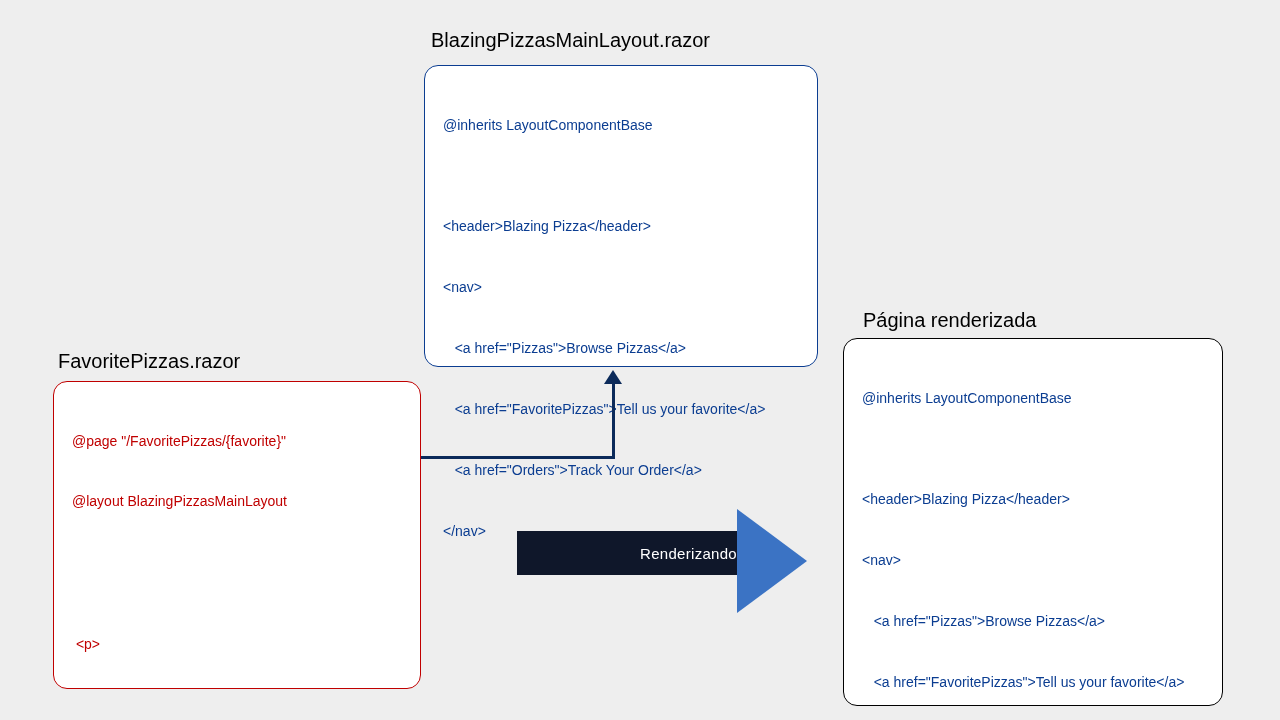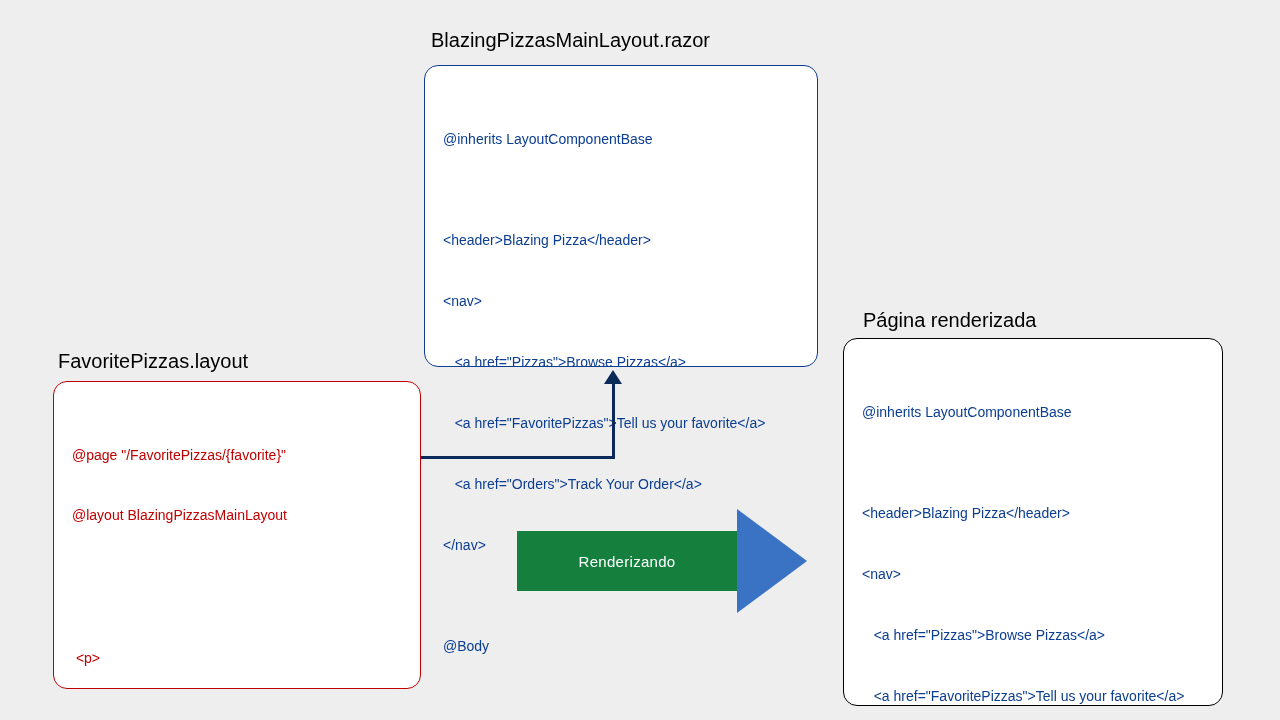--- a/index.html
+++ b/index.html
@@ -14,21 +14,21 @@
   }
   .title {
     position: absolute;
     font-size: 20px;
     color: #000;
   }
   .card {
     position: absolute;
     background: #fff;
     border-radius: 14px;
-    padding: 22px 18px;
+    padding: 8px 18px;
     font-size: 14px;
     line-height: 1.45;
     font-family: "Segoe UI", Arial, sans-serif;
     white-space: pre;
   }
   .card .line { display: block; }
   .red-border { border: 1.5px solid #c00000; color: #c00000; }
   .blue-border { border: 1.5px solid #0b3d91; color: #0b3d91; }
   .black-border { border: 1.5px solid #000; color: #0b3d91; }
   .blue-text { color: #0b3d91; }
@@ -65,25 +65,25 @@
     top: 509px;
     left: 517px;
     width: 290px;
     height: 104px;
   }
   .big-arrow-body {
     position: absolute;
     top: 22px;
     left: 0;
     width: 220px;
-    height: 60px;
-    background: #15803d;
+    height: 44px;
+    background: #0f172a;
     display: flex;
     align-items: center;
-    justify-content: center;
+    justify-content: flex-end;
   }
   .big-arrow-head {
     position: absolute;
     top: 0;
     left: 220px;
     width: 0; height: 0;
     border-top: 52px solid transparent;
     border-bottom: 52px solid transparent;
     border-left: 70px solid #3b73c4;
   }
@@ -101,26 +101,25 @@
 <div class="card blue-border" style="top:65px; left:424px; width:394px; height:302px;">
   <span class="line blue-text">@inherits LayoutComponentBase</span>
   <span class="line"></span>
   <span class="line blue-text">&lt;header&gt;Blazing Pizza&lt;/header&gt;</span>
   <span class="line blue-text">&lt;nav&gt;</span>
   <span class="line blue-text">   &lt;a href="Pizzas"&gt;Browse Pizzas&lt;/a&gt;</span>
   <span class="line blue-text">   &lt;a href="FavoritePizzas"&gt;Tell us your favorite&lt;/a&gt;</span>
   <span class="line blue-text">   &lt;a href="Orders"&gt;Track Your Order&lt;/a&gt;</span>
   <span class="line blue-text">&lt;/nav&gt;</span>
   <span class="line"></span>
-  <span class="line blue-text">@Body</span>
   <span class="line"></span>
   
 </div>
 
-<div class="title" style="top:350px; left:58px;">FavoritePizzas.layout</div>
+<div class="title" style="top:350px; left:58px;">FavoritePizzas.razor</div>
 
 <div class="card red-border" style="top:381px; left:53px; width:368px; height:308px;">
   <span class="line red-text">@page "/FavoritePizzas/{favorite}"</span>
   <span class="line red-text">@layout BlazingPizzasMainLayout</span>
   <span class="line"></span>
   <span class="line"></span>
   <span class="line red-text"> &lt;p&gt;</span>
   
   
   <span class="line"></span>

